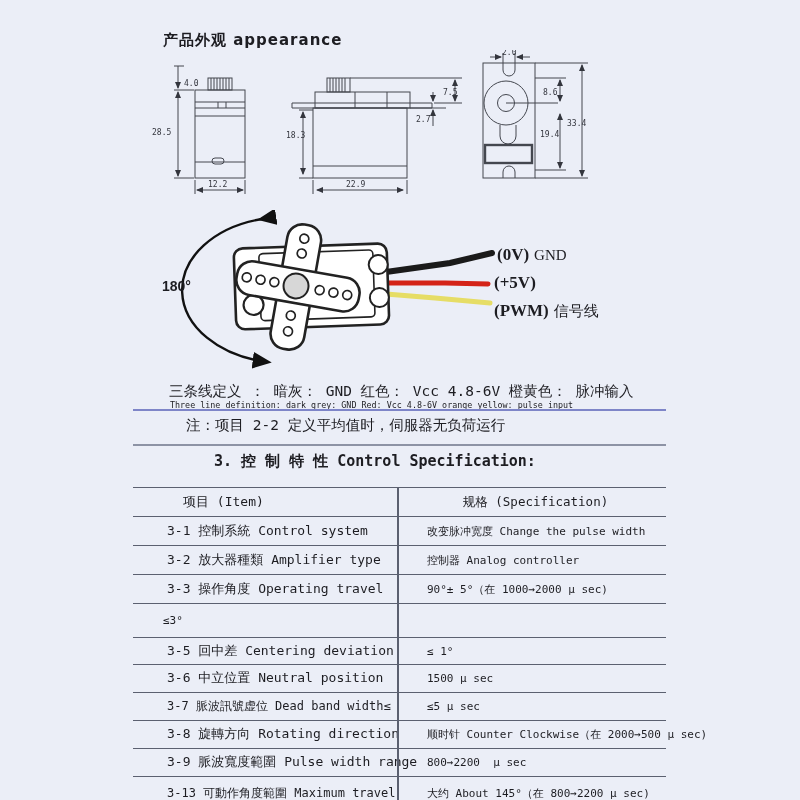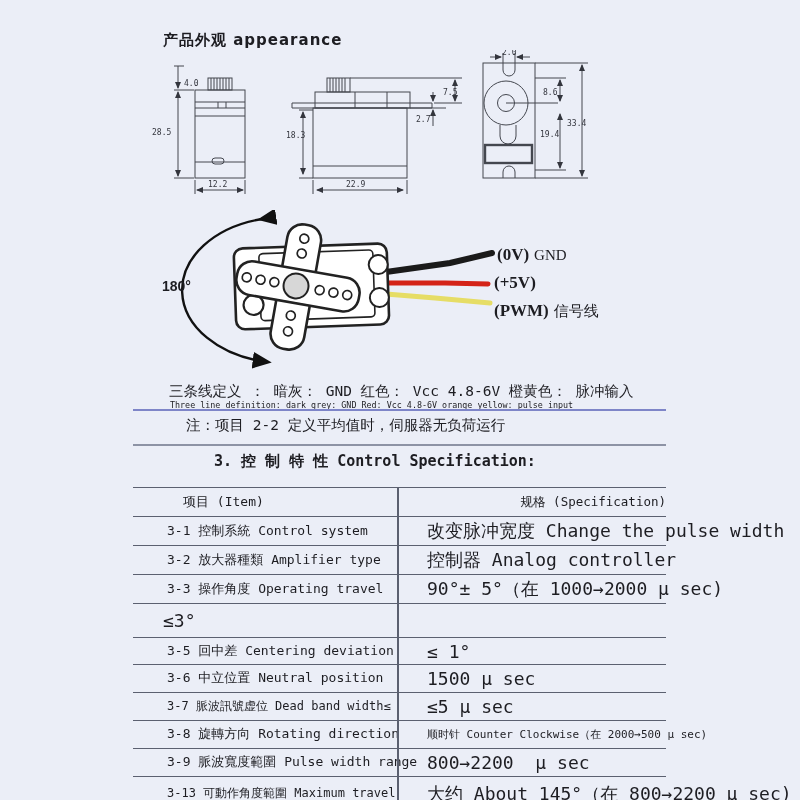--- a/index.html
+++ b/index.html
@@ -21,23 +21,23 @@
   .rule{height:2px;}
   .rule-blue{left:133px;top:409px;width:533px;background:#7e85c8;}
   .rule-gray{left:133px;top:444px;width:533px;background:#8d93a5;}
   .note-cn{left:186px;top:416px;font-size:14.5px;white-space:nowrap;}
   .sec-head{left:174px;top:452px;font-size:15px;font-weight:bold;white-space:nowrap;margin-left:40px;}
   
   .spec-table{left:133px;top:487px;width:533px;}
   .t-row{display:flex;border-top:1.5px solid #5b6070;align-items:center;box-sizing:border-box;}
   .t-cell{box-sizing:border-box;white-space:pre;overflow:visible;}
   .c-item{width:264px;padding-left:34px;font-size:13px;line-height:1.15;}
-  .c-spec{width:269px;padding-left:30px;font-size:18px;}
+  .c-spec{width:269px;padding-left:30px;font-size:11px;}
   .hdr .c-item{padding-left:50px;font-size:13px;}
-  .hdr .c-spec{text-align:right;padding-left:8px;font-size:12.5px;}
+  .hdr .c-spec{text-align:center;padding-left:8px;font-size:12.5px;}
   .vdiv{position:absolute;left:264px;top:0;width:1.5px;height:330px;background:#5b6070;}
   .small{font-size:11px;}
   svg text{font-family:"DejaVu Sans Mono","Liberation Mono",monospace;fill:#33353d;}
 </style>
 </head>
 <body>
 
 <div class="page">
 
   <div class="abs title">产品外观 appearance</div>

